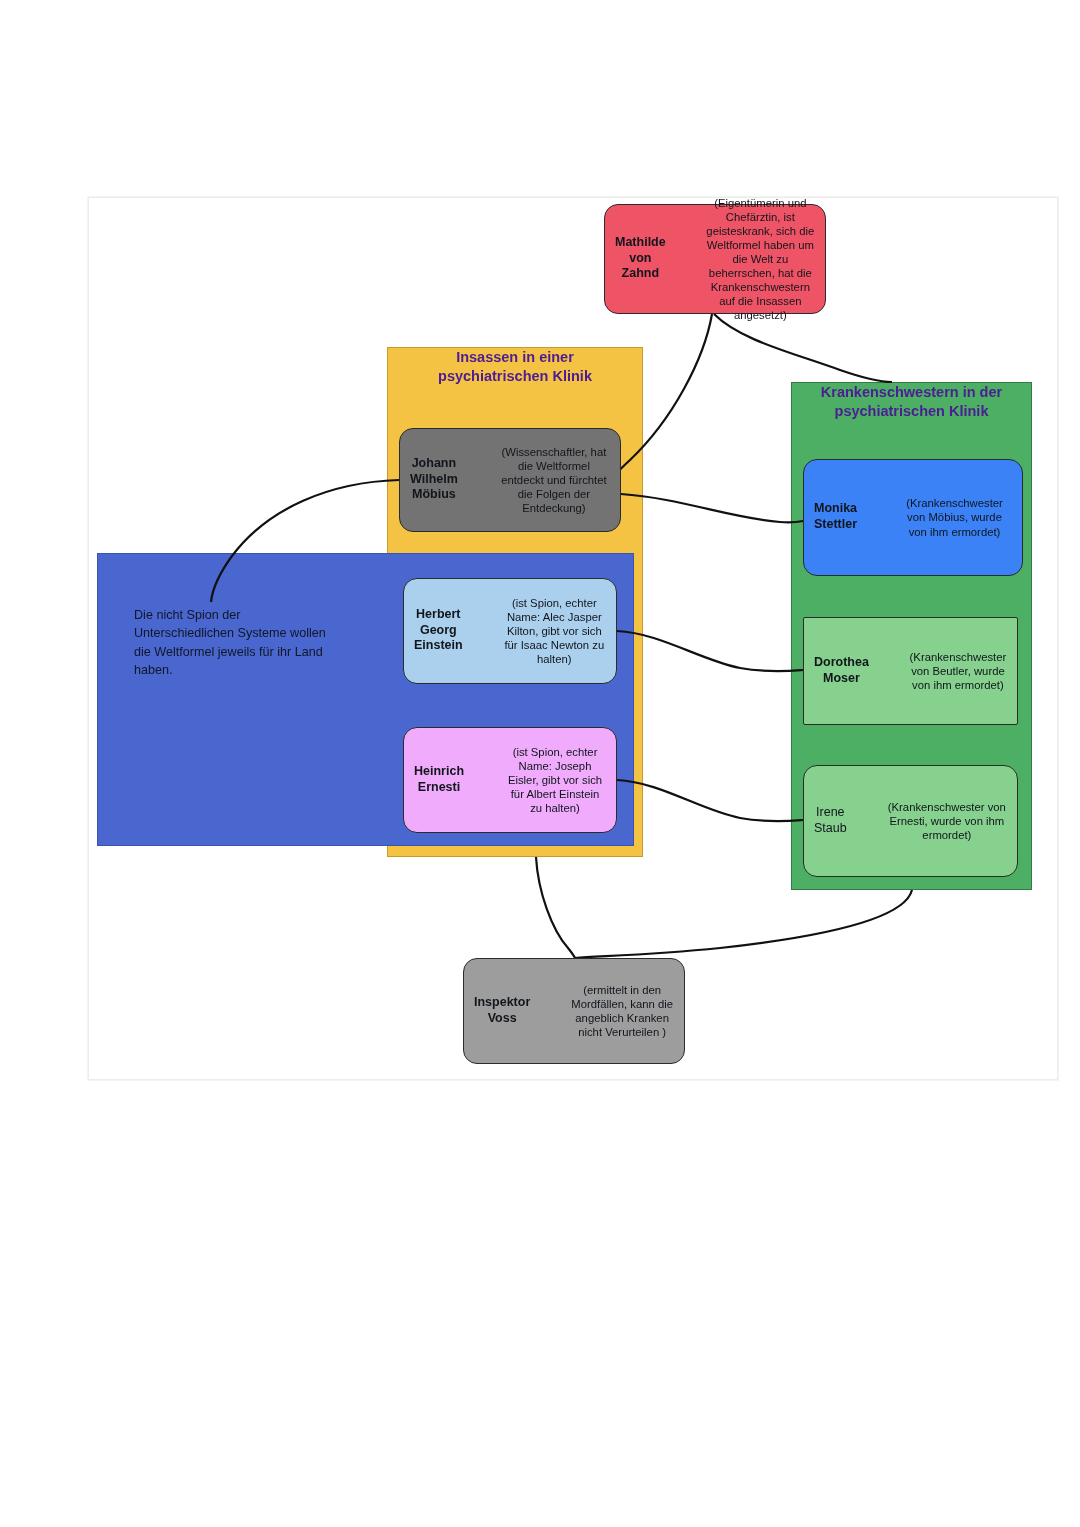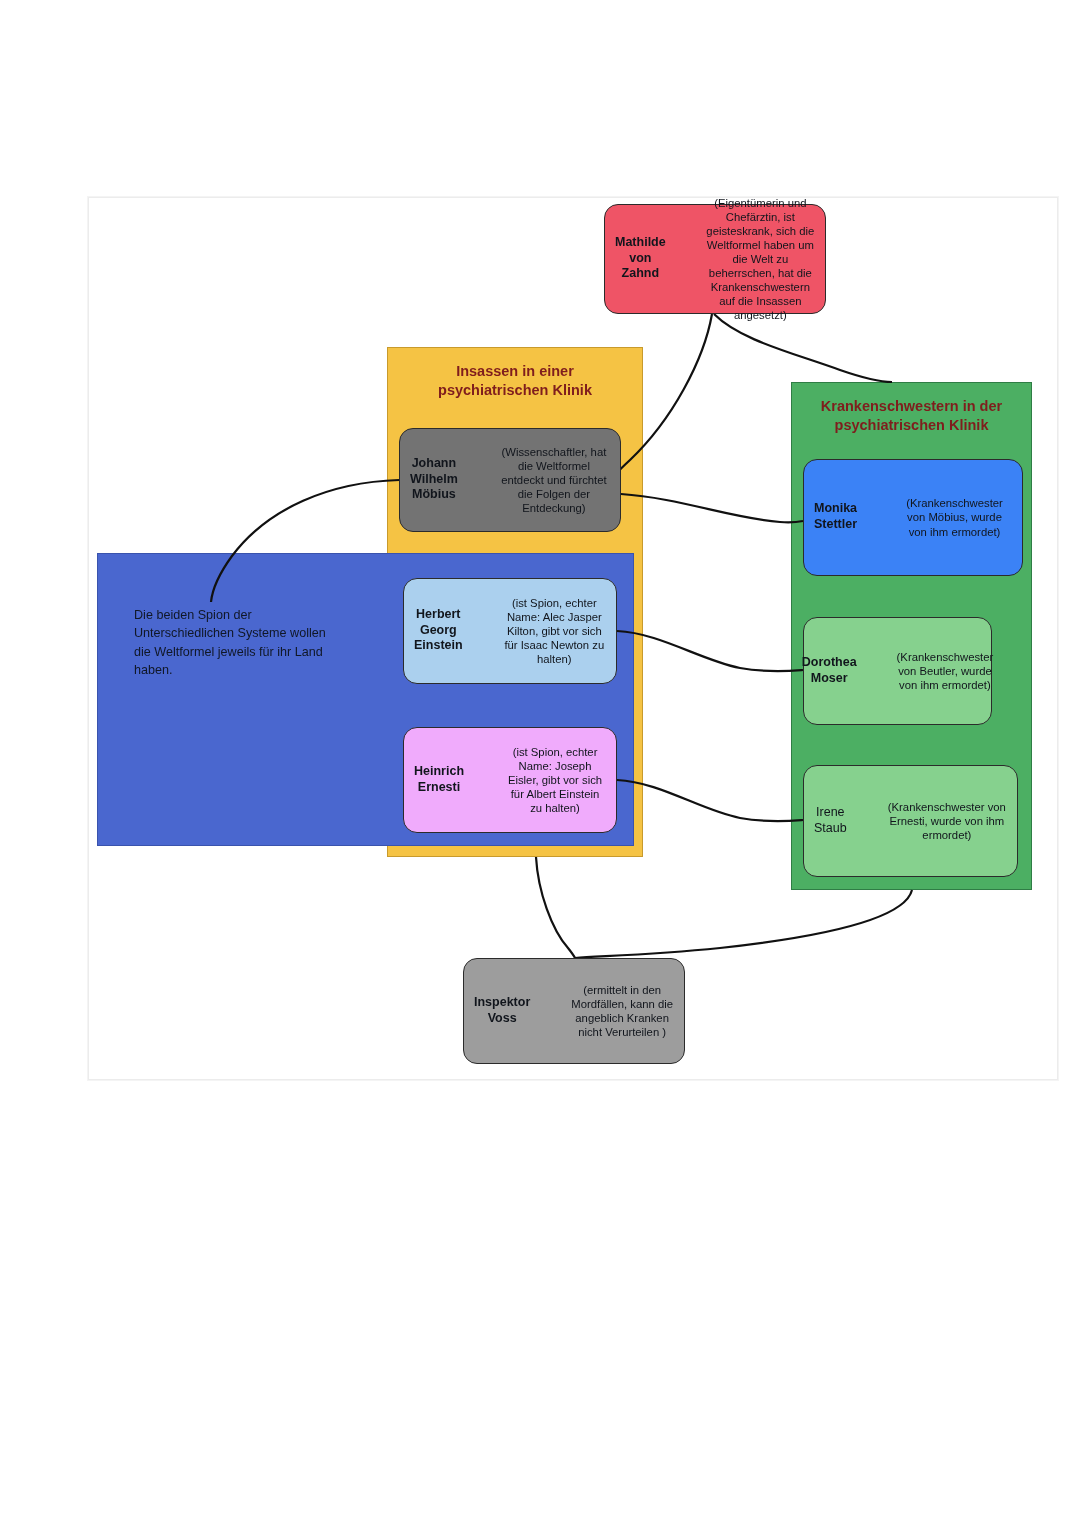--- a/index.html
+++ b/index.html
@@ -72,23 +72,22 @@
 
   
   .group {
     position: absolute;
     box-sizing: border-box;
   }
   .group .g-title {
     text-align: center;
     font-size: 14.5px;
     font-weight: bold;
-    color: #7f1d1d;
+    color: #4c1d95;
     line-height: 1.3;
-    padding-top: 14px;
   }
 
   
   #group-inmates {
     left: 387px;
     top: 347px;
     width: 256px;
     height: 510px;
     background: #f5c344;
     border: 1px solid #c89a2c;
@@ -177,25 +176,25 @@
     width: 220px;
     height: 117px;
     background: #3b82f6;
     border: 1.4px solid #2b2b2b;
     border-radius: 14px;
     z-index: 6;
   }
   #node-moser {
     left: 803px;
     top: 617px;
-    width: 189px;
+    width: 215px;
     height: 108px;
     background: #86d18e;
     border: 1.4px solid #2b2b2b;
-    border-radius: 14px;
+    border-radius: 2px;
     z-index: 6;
   }
   #node-staub {
     left: 803px;
     top: 765px;
     width: 215px;
     height: 112px;
     background: #86d18e;
     border: 1.4px solid #2b2b2b;
     border-radius: 14px;
@@ -218,21 +217,21 @@
 <div id="canvas"></div>
 
 <div class="group" id="group-inmates">
   <div class="g-title">
     <span>Insassen in einer</span><br>
     <span>psychiatrischen Klinik</span>
   </div>
 </div>
 
 <div class="group" id="group-spies">
-  <div class="spies-note">Die beiden Spion der Unterschiedlichen Systeme wollen die Weltformel jeweils für ihr Land haben.</div>
+  <div class="spies-note">Die nicht Spion der Unterschiedlichen Systeme wollen die Weltformel jeweils für ihr Land haben.</div>
 </div>
 
 <div class="group" id="group-nurses">
   <div class="g-title">
     <span>Krankenschwestern in der</span><br>
     <span>psychiatrischen Klinik</span>
   </div>
 </div>
 
 <svg id="edges" viewBox="0 0 1080 1527">

